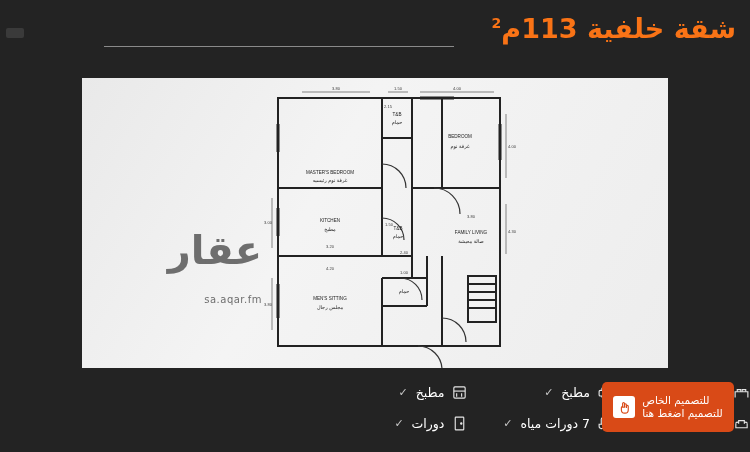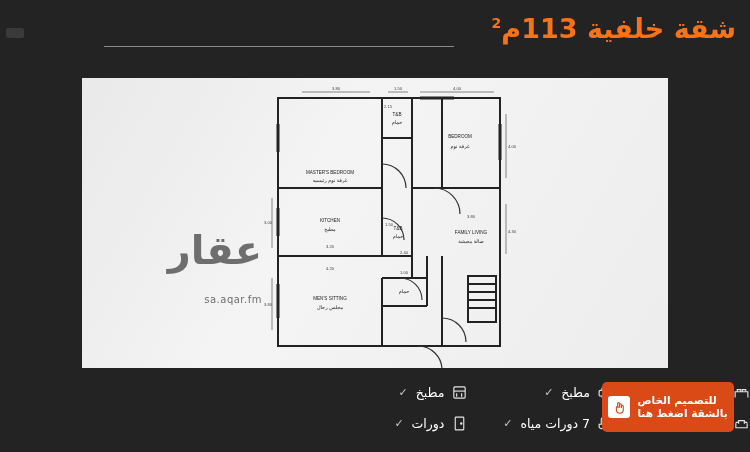--- a/index.html
+++ b/index.html
@@ -150,21 +150,21 @@
     color: #d94a17;
   }
   .cta-text {
     display: flex; flex-direction: column;
     align-items: flex-end;
     line-height: 1.25;
   }
   .cta-text span {
     color: #ffffff;
     font-size: 10.5px;
-    font-weight: bold;
+    font-weight: normal;
     white-space: nowrap;
   }
   
   .pl-en { font-size: 4.6px; fill: #1d1d1d; font-family: "Liberation Sans", sans-serif; }
   .pl-ar { font-size: 5px; fill: #1d1d1d; font-family: "DejaVu Sans", sans-serif; }
   .pl-dim { font-size: 4px; fill: #3a3a3a; font-family: "Liberation Sans", sans-serif; }
 </style>
 </head>
 <body>
 
@@ -363,21 +363,21 @@
         </span>
         <span class="feat-label">دورات</span>
         <span class="feat-check">✓</span>
       </div>
     </div>
   </div>
 
   <div class="cta">
     <div class="cta-text">
       <span>للتصميم الخاص</span>
-      <span>بالشقة اضغط هنا</span>
+      <span>للتصميم اضغط هنا</span>
     </div>
     <div class="cta-icon">
       <svg viewBox="0 0 24 24" width="15" height="15" fill="none" stroke="#d94a17" stroke-width="1.8" stroke-linecap="round" stroke-linejoin="round">
         <path d="M9 11V5.5a1.5 1.5 0 0 1 3 0V11"></path>
         <path d="M12 11V7.5a1.5 1.5 0 0 1 3 0V12"></path>
         <path d="M15 12v-2a1.5 1.5 0 0 1 3 0v6a5 5 0 0 1-5 5h-1a5 5 0 0 1-5-5v-4a1.5 1.5 0 0 1 3 0"></path>
       </svg>
     </div>
   </div>
 

